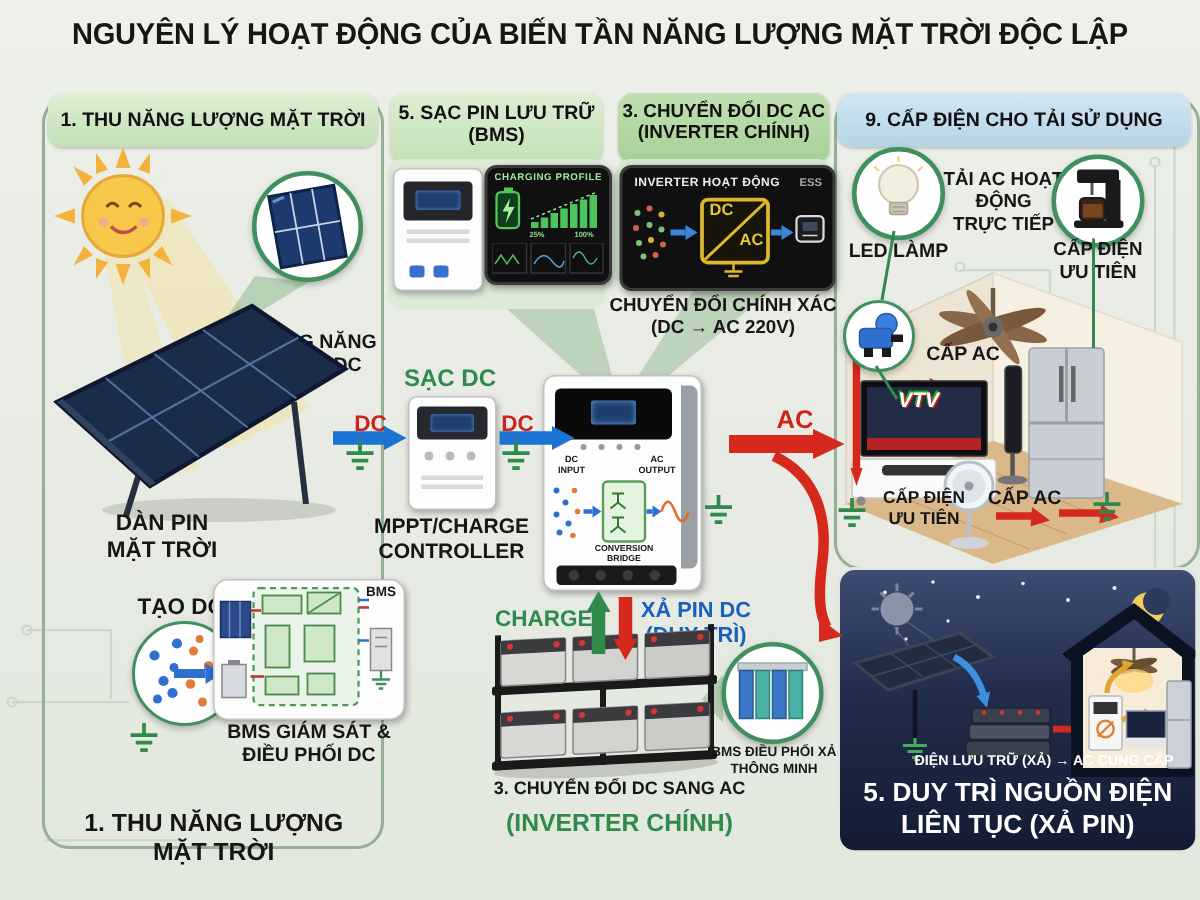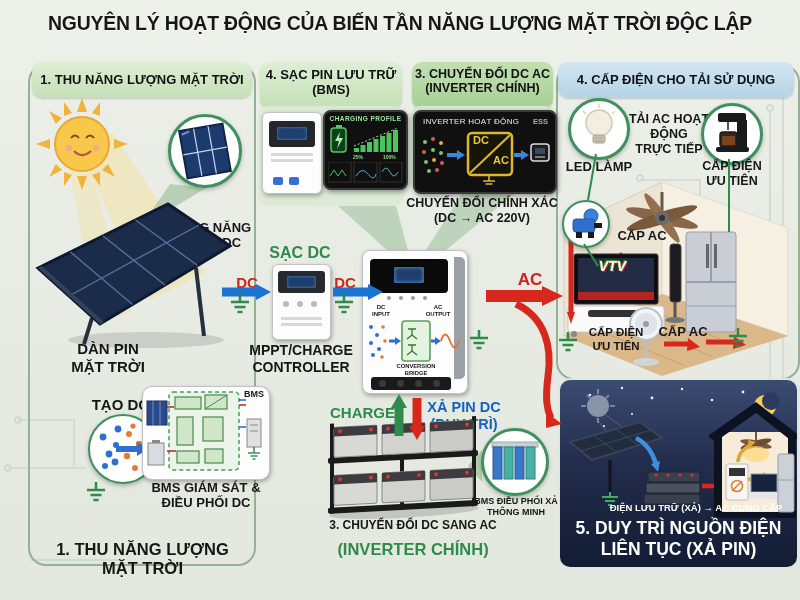--- a/index.html
+++ b/index.html
@@ -48,25 +48,25 @@
         <circle cx="640" cy="178" r="3"></circle>
     </g>
   </svg>
 
   <div class="ab border-box" style="left:28px;top:64px;width:224px;height:498px;"></div>
   <div class="ab border-box" style="left:556px;top:64px;width:240px;height:312px;"></div>
 
   <div class="ab t" style="left:0;top:12px;width:800px;font-size:20px;letter-spacing:-0.2px;transform:scaleX(.97);text-shadow:0 1px 0 #fff;">NGUYÊN LÝ HOẠT ĐỘNG CỦA BIẾN TẦN NĂNG LƯỢNG MẶT TRỜI ĐỘC LẬP</div>
 
   <div class="ab hdr g" style="left:32px;top:62px;width:220px;height:36px;line-height:36px;font-size:13px;">1. THU NĂNG LƯỢNG MẶT TRỜI</div>
-  <div class="ab hdr g" style="left:260px;top:62px;width:142px;height:42px;padding-top:5px;font-size:13px;">4. SẠC PIN LƯU TRỮ
+  <div class="ab hdr g" style="left:260px;top:62px;width:142px;height:42px;padding-top:5px;font-size:13px;">5. SẠC PIN LƯU TRỮ
 (BMS)</div>
   <div class="ab hdr g2" style="left:412px;top:62px;width:141px;height:42px;padding-top:5px;font-size:12.5px;">3. CHUYỂN ĐỔI DC AC
 (INVERTER CHÍNH)</div>
-  <div class="ab hdr b" style="left:558px;top:62px;width:236px;height:36px;line-height:36px;font-size:13px;">4. CẤP ĐIỆN CHO TẢI SỬ DỤNG</div>
+  <div class="ab hdr b" style="left:558px;top:62px;width:236px;height:36px;line-height:36px;font-size:13px;">9. CẤP ĐIỆN CHO TẢI SỬ DỤNG</div>
 
   <div class="ab panelbg" style="left:258px;top:106px;width:146px;height:100px;"></div>
   <div class="ab panelbg" style="left:410px;top:106px;width:145px;height:86px;background:#d6e8d0;"></div>
 
   <svg class="ab" style="left:0;top:0" width="800" height="600">
     <polygon points="78,148 112,132 206,272 150,300" fill="rgba(246,222,140,.40)"></polygon>
     <polygon points="68,162 86,156 132,312 98,322" fill="rgba(246,222,140,.32)"></polygon>
     <polygon points="170,184 206,188 140,228" fill="rgba(125,175,125,.45)"></polygon>
     <circle cx="140" cy="228" r="3.5" fill="#fff" stroke="#3f8f5f" stroke-width="2"></circle>
     <polygon points="338,206 396,206 410,258 398,260" fill="rgba(125,175,125,.40)"></polygon>
@@ -242,21 +242,21 @@
     <div class="ab" style="left:10px;top:36px;width:6px;height:6px;background:#bbb;border-radius:50%;"></div>
     <div class="ab" style="left:24px;top:36px;width:6px;height:6px;background:#bbb;border-radius:50%;"></div>
     <div class="ab" style="left:38px;top:36px;width:6px;height:6px;background:#bbb;border-radius:50%;"></div>
     <div class="ab" style="left:8px;top:52px;width:41px;height:3px;background:#d8d8d8;"></div>
     <div class="ab" style="left:8px;top:58px;width:41px;height:3px;background:#d8d8d8;"></div>
   </div>
   <div class="ab t" style="left:238px;top:342px;width:126px;font-size:14px;">MPPT/CHARGE
 CONTROLLER</div>
 
   <div class="ab screen" style="left:413px;top:110px;width:140px;height:80px;">
-    <div class="ab" style="left:8px;top:5px;font-size:8px;font-weight:normal;color:#eee;letter-spacing:.3px;">INVERTER HOẠT ĐỘNG</div>
+    <div class="ab" style="left:8px;top:5px;font-size:8px;font-weight:bold;color:#eee;letter-spacing:.3px;">INVERTER HOẠT ĐỘNG</div>
     <div class="ab" style="right:7px;top:5px;font-size:7.5px;font-weight:bold;color:#aaa;">ESS</div>
     <svg class="ab" style="left:0;top:18px" width="136" height="58">
       <g>
         <circle cx="10" cy="12" r="2" fill="#7ac47a"></circle>
           <circle cx="18" cy="9" r="2" fill="#d35f4f"></circle>
           <circle cx="26" cy="13" r="2" fill="#d8b23a"></circle>
         <circle cx="9" cy="22" r="2" fill="#d35f4f"></circle>
           <circle cx="18" cy="20" r="2" fill="#7ac47a"></circle>
           <circle cx="26" cy="23" r="2" fill="#7ac47a"></circle>
         <circle cx="11" cy="32" r="2" fill="#7ac47a"></circle>

